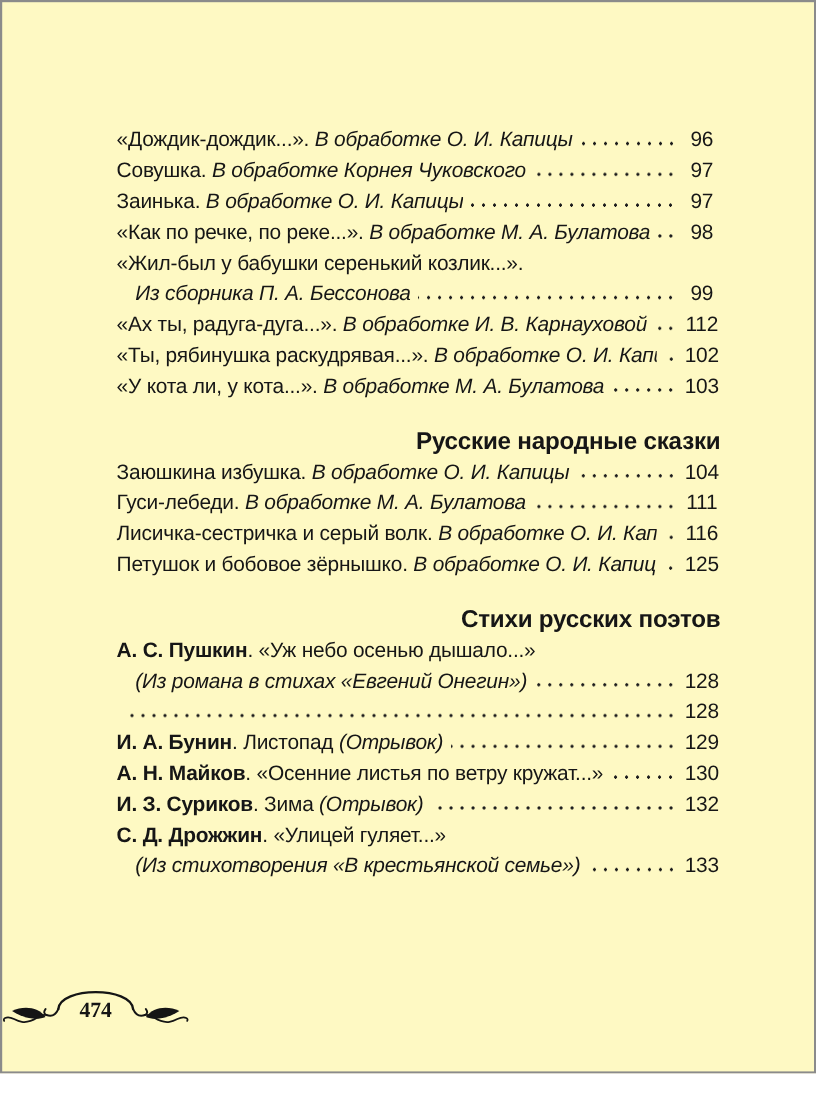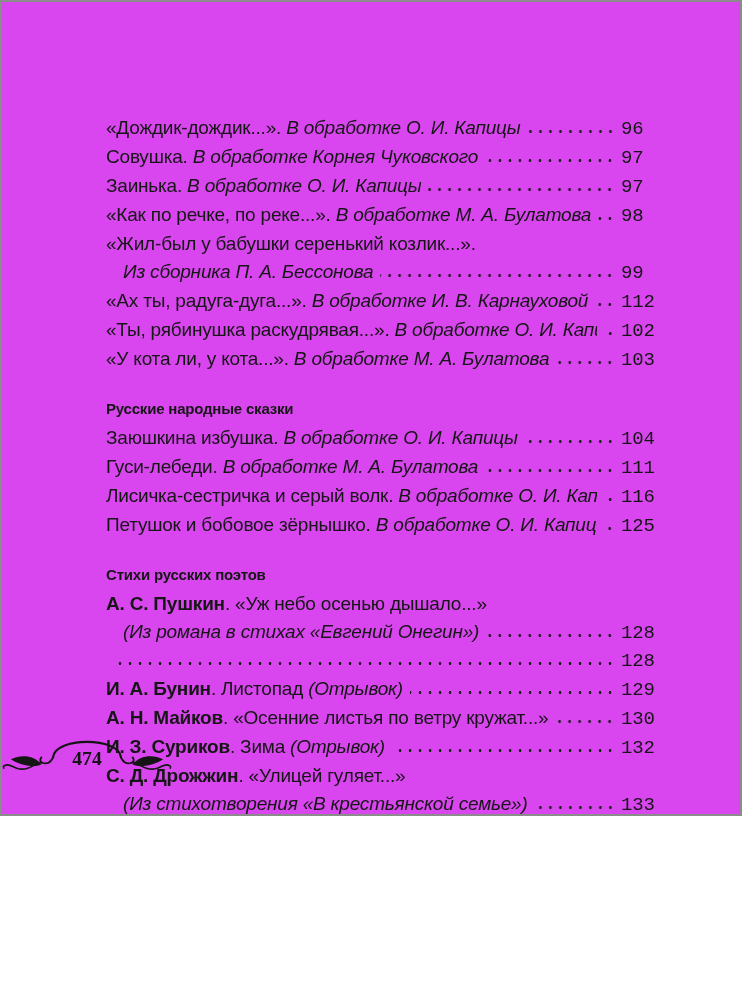--- a/index.html
+++ b/index.html
@@ -1,35 +1,35 @@
 <!DOCTYPE html>
 <html lang="ru"><head>
 <meta charset="utf-8">
 <style>
   html, body { margin: 0; padding: 0; background: #ffffff; }
   .page {
     position: relative;
     width: 742px;
-    height: 816px;
+    height: 976px;
     box-sizing: border-box;
-    background: #d946ef;
+    background: #fef9c3;
     border: 2px solid #8b8b8b;
     overflow: hidden;
     font-family: "Liberation Sans", "DejaVu Sans", sans-serif;
     color: #161616;
   }
   .content {
     position: absolute;
     top: 0; left: 0; right: 0;
     padding: 112px 85px 0 104px;
   }
   .section-heading {
-    font-size: 15px;
+    font-size: 22px;
     font-weight: bold;
-    text-align: left;
+    text-align: right;
     line-height: 30px;
     margin: 20px 0 0 0;
     letter-spacing: -0.2px;
   }
   .row {
     display: flex;
     align-items: baseline;
     line-height: 28px;
     font-size: 19px;
     letter-spacing: -0.2px;
@@ -41,21 +41,21 @@
   .leader {
     flex: 1 1 12px;
     min-width: 10px;
     height: 5px;
     margin: 0 6px 0 7px;
     background-image: radial-gradient(circle, #1c1c1c 1.25px, transparent 1.6px);
     background-size: 10px 5px;
     background-repeat: repeat-x;
     background-position: right center;
   }
-  .pnum { flex: none; width: 34px; text-align: left; font-family: Liberation Mono, monospace; }
+  .pnum { flex: none; width: 34px; text-align: center; }
   .cont { padding-left: 17px; }
   .folio {
     position: absolute;
     left: 0; right: 0; bottom: 34px;
     display: flex;
   }
 </style>
 </head>
 <body>
 

